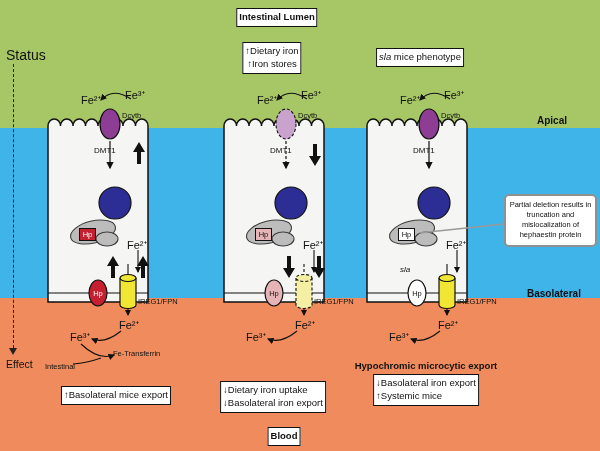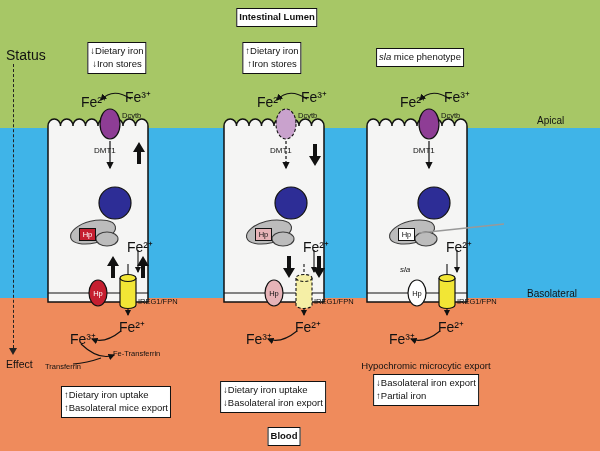--- a/index.html
+++ b/index.html
@@ -2,25 +2,25 @@
 <html><head>
 <meta charset="utf-8">
 <style>
   *{margin:0;padding:0;box-sizing:border-box}
   body{font-family:"Liberation Sans",sans-serif;background:#fff}
   #stage{position:relative;width:600px;height:451px;overflow:hidden;background:#fff}
   .band{position:absolute;left:0;width:600px}
   #band-lumen{top:0;height:128px;background:#a7c766}
   #band-cell{top:128px;height:170px;background:#3fb4e8}
   #band-blood{top:298px;height:153px;background:#ef8b5c}
-  .lbl{position:absolute;font-size:14px;color:#111;white-space:nowrap}
+  .lbl{position:absolute;font-size:11px;color:#111;white-space:nowrap}
   .sm{font-size:7.5px}
   .md{font-size:8px}
   .it{font-style:italic}
-  .bold{font-weight:400}
+  .bold{font-weight:700}
   .plain{position:absolute;white-space:nowrap;color:#111}
   .wbox{position:absolute;transform:translateX(-50%);background:#fff;border:1.2px solid #111;
         padding:2px 2px;font-size:9.5px;line-height:1.35;text-align:center;white-space:nowrap;color:#111}
   .effectbox{text-align:left}
   .cell{position:absolute;top:88px;width:150px;height:300px}
   .cell svg{position:absolute;left:0;top:0;overflow:visible}
   .hpbox{position:absolute;width:17px;height:13px;border:1.2px solid #111;font-size:7.5px;
          display:flex;align-items:center;justify-content:center;color:#111}
   .hpmem{position:absolute;width:18px;height:12px;font-size:7.5px;display:flex;align-items:center;justify-content:center}
   #status-line{position:absolute;left:13px;top:64px;height:284px;width:0;border-left:1.5px dashed #222}
@@ -42,24 +42,20 @@
   <div class="wbox" style="left:277px;top:8px;font-weight:600">Intestinal Lumen</div>
 
   <div class="plain" style="left:6px;top:47px;font-size:14px">Status</div>
   <div id="status-line"></div>
   <div id="status-arrowhead"></div>
   <div class="plain" style="left:6px;top:358px;font-size:10.5px">Effect</div>
 
   <div class="plain bold" style="left:537px;top:115px;font-size:10px">Apical</div>
   <div class="plain bold" style="left:527px;top:288px;font-size:10px">Basolateral</div>
 
-  <div class="wbox" style="left:117px;top:42px">
-    <div>↓Dietary iron</div>
-    <div>↓Iron stores</div>
-  </div>
   <div class="wbox" style="left:272px;top:42px">
     <div>↑Dietary iron</div>
     <div>↑Iron stores</div>
   </div>
   <div class="wbox" style="left:420px;top:48px">
     <div><span class="it">sla</span><span> mice phenotype</span></div>
   </div>
 
   <div class="cell" style="left:43px">
     <svg viewBox="0 0 150 300" width="150" height="300">
@@ -92,21 +88,21 @@
     <span class="lbl" style="left:38px;top:4px">Fe²⁺</span>
     <span class="lbl" style="left:82px;top:-1px">Fe³⁺</span>
     <span class="lbl sm" style="left:79px;top:23px">Dcytb</span>
     <span class="lbl md" style="left:51px;top:58px">DMT1</span>
     <div class="hpbox" style="left:36px;top:140px;background:#c51f30;color:#fff">Hp</div>
     <span class="lbl" style="left:84px;top:149px">Fe²⁺</span>
     <div class="hpmem" style="left:46px;top:199px;color:#fff">Hp</div>
     <span class="lbl sm" style="left:95px;top:209px">IREG1/FPN</span>
     <span class="lbl" style="left:76px;top:229px">Fe²⁺</span>
     <span class="lbl" style="left:27px;top:241px">Fe³⁺</span>
-    <span class="lbl sm" style="left:2px;top:274px">Transferrin</span>
+    <span class="lbl sm" style="left:2px;top:274px">Intestinal</span>
     <span class="lbl sm" style="left:70px;top:261px">Fe-Transferrin</span>
   </div>
 
   <div class="cell" style="left:219px">
     <svg viewBox="0 0 150 300" width="150" height="300">
       <defs>
         <marker id="ah2" markerWidth="7" markerHeight="7" refX="5" refY="3" orient="auto">
           <path d="M0,0 L6,3 L0,6 Z" fill="#111"></path>
         </marker>
       </defs>
@@ -173,30 +169,30 @@
     <span class="lbl md it" style="left:38px;top:177px">sla</span>
     <div class="hpmem" style="left:46px;top:199px;color:#111">Hp</div>
     <span class="lbl sm" style="left:95px;top:209px">IREG1/FPN</span>
     <span class="lbl" style="left:76px;top:229px">Fe²⁺</span>
     <span class="lbl" style="left:27px;top:241px">Fe³⁺</span>
   </div>
 
   <svg id="connector" width="92" height="20">
     <line x1="88" y1="6" x2="3" y2="15" stroke="#999999" stroke-width="1.5"></line>
   </svg>
+  <div id="callout">Partial deletion results in truncation and mislocalization of hephaestin protein</div>
 
   <div class="wbox effectbox" style="left:116px;top:386px">
-    <div>↑Dietary iron uptake</div>
     <div>↑Basolateral mice export</div>
   </div>
   <div class="wbox effectbox" style="left:273px;top:381px">
     <div>↓Dietary iron uptake</div>
     <div>↓Basolateral iron export</div>
   </div>
   <div class="plain bold" style="left:426px;top:360px;font-size:9.5px;transform:translateX(-50%)">Hypochromic microcytic export</div>
   <div class="wbox effectbox" style="left:426px;top:374px">
     <div>↓Basolateral iron export</div>
-    <div>↑Partial iron</div>
+    <div>↑Systemic mice</div>
   </div>
 
   <div class="wbox" style="left:284px;top:427px;font-weight:600">Blood</div>
 
 </div>
 
 </body></html>

